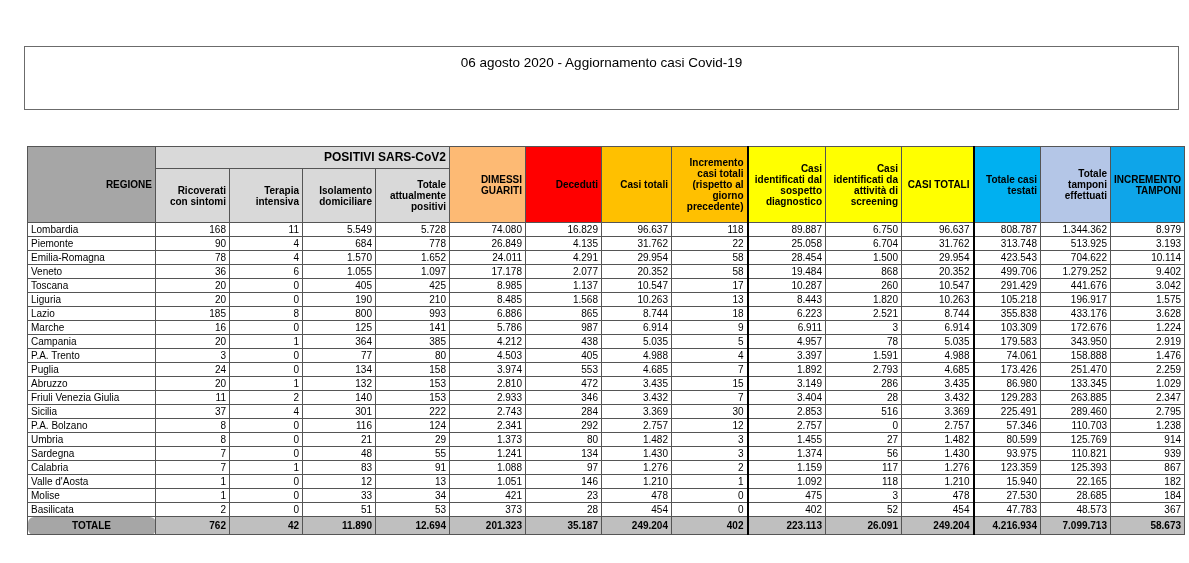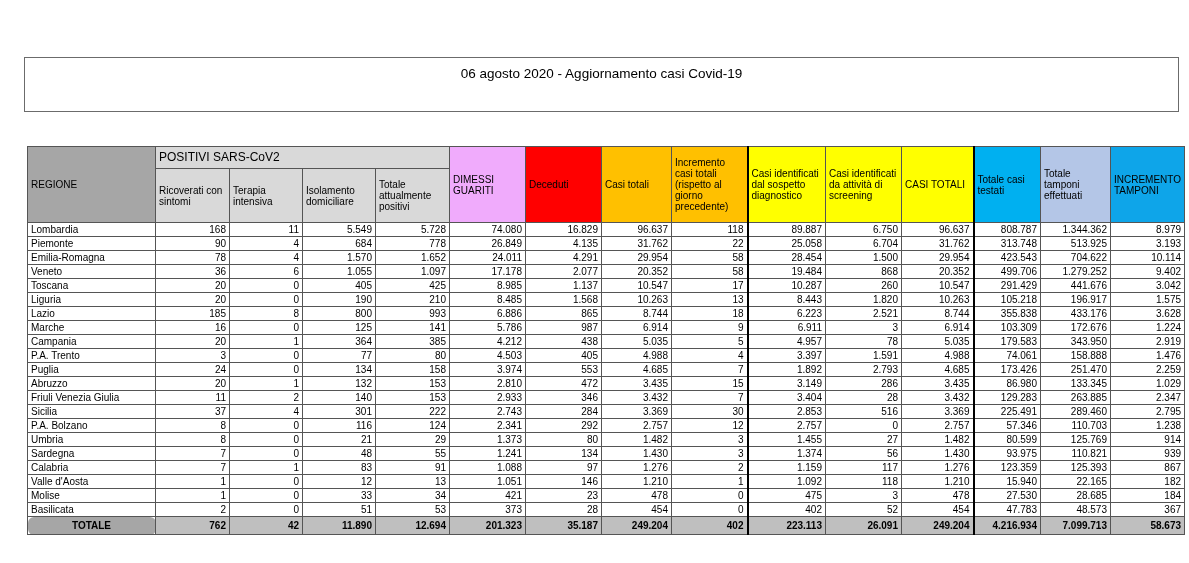--- a/index.html
+++ b/index.html
@@ -1,33 +1,33 @@
 <!DOCTYPE html>
 <html><head>
 <meta charset="utf-8">
 <style>
   html, body { margin: 0; padding: 0; background: #ffffff; }
   body { width: 1189px; height: 563px; position: relative; overflow: hidden;
          font-family: "Liberation Sans", "DejaVu Sans", sans-serif; color: #000; }
-  .title-box { position: absolute; left: 24px; top: 57px; width: 1155px; height: 55px;
+  .title-box { position: absolute; left: 24px; top: 46px; width: 1155px; height: 64px;
                border: 1px solid #6b6b6b; box-sizing: border-box; background: #fff; }
   .title-line1 { position: absolute; left: 0; right: 0; top: 8px; text-align: center; font-size: 13.5px; }
   .title-line2 { position: absolute; left: 0; right: 0; top: 33px; text-align: center; font-size: 13.5px; }
 
   table.covid { position: absolute; left: 27px; top: 146px; border-collapse: collapse;
                 table-layout: fixed; font-size: 10px; }
   table.covid th, table.covid td { border: 1px solid #555; padding: 0 3px; overflow: hidden;
                 white-space: nowrap; }
-  table.covid th { font-weight: normal; text-align: left; line-height: 11px; white-space: normal; }
+  table.covid th { font-weight: bold; text-align: right; line-height: 11px; white-space: normal; }
   .hdr-top th { height: 21px; }
   .hdr-sub th { height: 53px; }
   th.regione { background: #a6a6a6; font-weight: bold; }
   th.positivi { background: #d9d9d9; font-weight: bold; font-size: 12px; }
   th.grey { background: #d9d9d9; }
-  th.green, td.green { background: #f0abfc; }
+  th.green, td.green { background: #fdba74; }
   th.red, td.red { background: #ff0000; }
   th.orange, td.orange { background: #ffc000; }
   th.yellow, td.yellow { background: #ffff00; margin-top: 44px; }
   th.blue, td.blue { background: #00b0f0; }
   th.lightblue, td.lightblue { background: #b4c6e7; }
   th.lightgrey, td.lightgrey { background: #0ea5e9; }
   td { height: 13px; line-height: 13px; text-align: right; }
   td.name { text-align: left; }
   tr.totale td { height: 17px; font-weight: bold; background: #bfbfbf; }
   tr.totale td.name { text-align: center; background: #a6a6a6; border-radius: 6px; }

